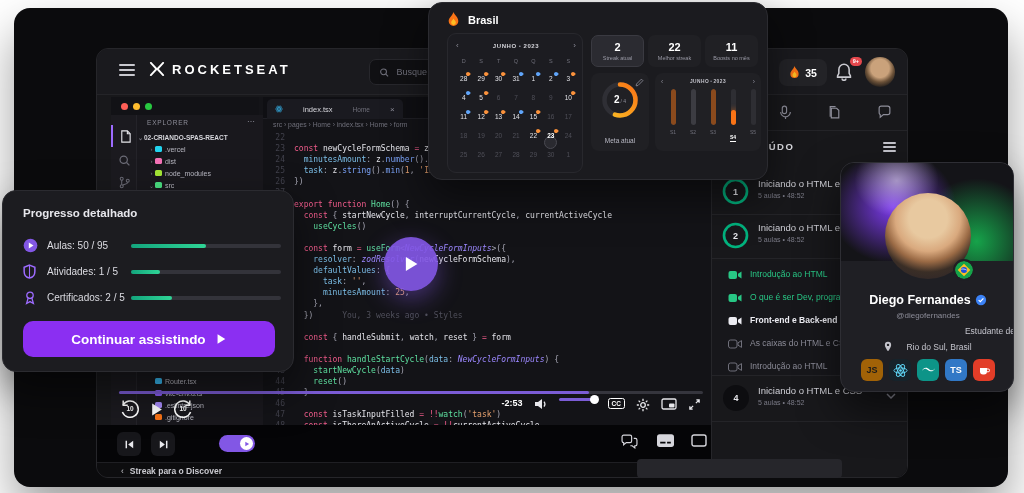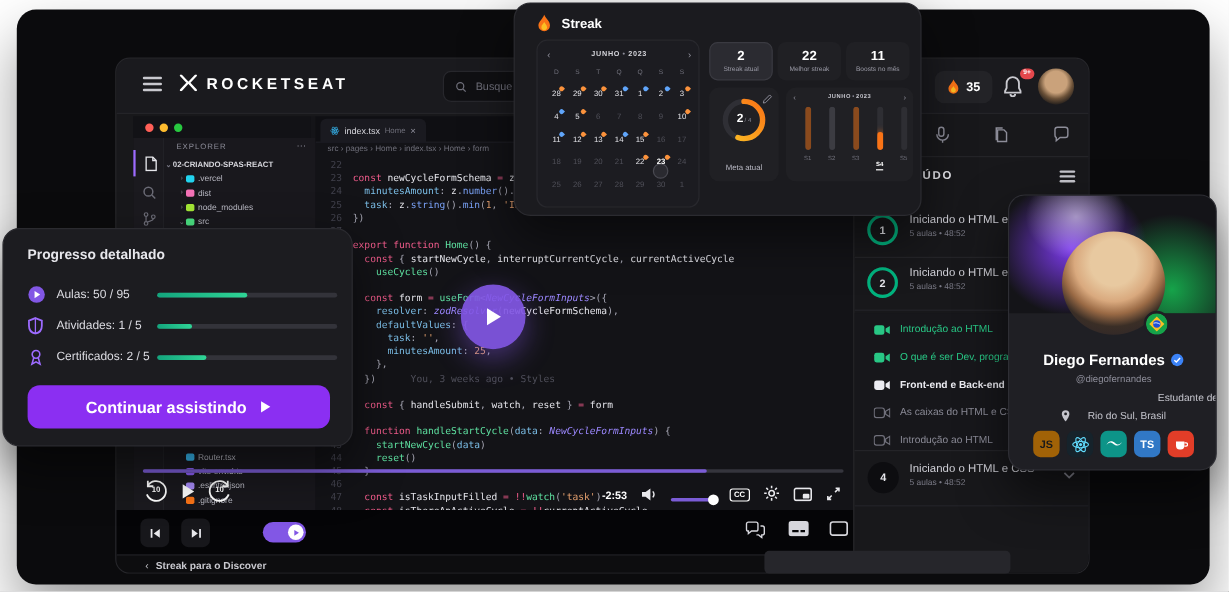--- a/index.html
+++ b/index.html
@@ -46,40 +46,40 @@
 .exp-head{position:absolute;left:10px;top:4px;font-size:6.5px;letter-spacing:.8px;color:#8d8d99}
 .exp-dots{position:absolute;right:8px;top:2px;color:#8d8d99;font-size:8px}
 .tree{position:absolute;left:0;width:126px}
 .titem{display:flex;align-items:center;height:12px;font-size:7px;color:#b8b8c2;white-space:nowrap}
 .titem .chev{width:7px;color:#7a7a86;font-size:6px;text-align:center;flex:none}
 .titem .fsq{width:7px;height:6px;border-radius:1.5px;margin-right:3px;flex:none}
 .titem.root{font-weight:700;color:#d6d6dc;font-size:6.5px}
 .editor{position:absolute;left:152px;top:0;width:448px;height:328px;background:#131317}
 .tabbar{position:absolute;left:0;top:0;width:448px;height:22px;background:#0f0f13;border-bottom:1px solid #1f1f25}
 .tab{position:absolute;left:4px;top:2px;height:20px;background:#1a1a20;border-radius:5px 5px 0 0;display:flex;
-  align-items:center;padding:0 8px;gap:4px;font-size:7.5px;color:#d6d6dc}
+  align-items:center;padding:0 8px;gap:20px;font-size:7.5px;color:#d6d6dc}
 .tab .hint{color:#6f6f7a;font-size:6.5px}
 .tab .x{color:#8d8d99;font-size:8px}
 .crumb{position:absolute;left:10px;top:24px;font-size:6.8px;color:#6f6f7a;white-space:nowrap}
 .code{position:absolute;left:0;top:35px;width:448px;font-family:"DejaVu Sans Mono",monospace;font-size:8px;line-height:11.1px;white-space:pre}
 .cl{display:flex;height:11.1px}
 .ln{width:22px;text-align:right;margin-right:9px;color:#41414c;flex:none}
 .tk-kw{color:#ef5b8a}.tk-op{color:#ef5b8a}.tk-id{color:#e4e4ea}.tk-pu{color:#a6a6b3}
 .tk-pr{color:#7cbfe8}.tk-me{color:#7aa2f7}.tk-fn{color:#5ee0a0}.tk-ty{color:#9c88ff;font-style:italic}
 .tk-st{color:#e5a06e}.tk-nu{color:#e5a06e}.tk-cm{color:#4f4f5a}
 
 
 .seek{position:absolute;left:8px;top:294px;width:584px;height:3px;border-radius:2px;background:#35353d}
 .seek .fill{position:absolute;left:0;top:0;height:3px;width:470px;border-radius:2px;background:#7b5cd6}
 .bigplay{position:absolute;left:273px;top:140px;width:54px;height:54px;border-radius:50%;background:rgba(130,87,229,.92);
   box-shadow:0 8px 24px rgba(130,87,229,.45);display:flex;align-items:center;justify-content:center}
 .skipbar{position:absolute;left:8px;top:299px;height:26px;display:flex;align-items:center;gap:9px;color:#fff}
 .skip{position:relative;width:22px;height:22px}
 .skip b{position:absolute;left:0;top:7px;width:22px;text-align:center;font-size:6.5px;color:#fff}
-.ctrls{position:absolute;right:10px;top:301px;height:20px;display:flex;align-items:flex-end;gap:11px;color:#e8e8ec}
+.ctrls{position:absolute;right:10px;top:301px;height:20px;display:flex;align-items:flex-start;gap:11px;color:#e8e8ec}
 .ctrls .time{font-size:9px;font-weight:700;color:#fff}
 .vslider{position:relative;width:38px;height:3px;border-radius:2px;background:#7b5cd6}
 .vslider .knob{position:absolute;right:-2px;top:-3px;width:9px;height:9px;border-radius:50%;background:#fff}
 .ccbox{border:1.2px solid #fff;border-radius:2.5px;font-size:6.5px;font-weight:700;padding:1px 3px;color:#fff}
 
 
 .player-bar{position:absolute;left:0;top:376px;width:614px;height:37px;background:#050507}
 .pbtn{position:absolute;top:7px;width:24px;height:24px;border-radius:6px;background:#17171b;display:flex;align-items:center;justify-content:center;color:#e8e8ec}
 .toggle{position:absolute;left:122px;top:10px;width:36px;height:17px;border-radius:9px;background:#8257e5}
 .toggle .knob{position:absolute;right:2px;top:2px;width:13px;height:13px;border-radius:50%;background:#fff;display:flex;align-items:center;justify-content:center}
@@ -191,21 +191,21 @@
   background:radial-gradient(70px 60px at 32% 18%,rgba(255,255,255,.5),transparent 60%),
              radial-gradient(90px 80px at 30% 45%,#7c3aed,transparent 70%),
              radial-gradient(90px 90px at 78% 80%,#16a34a,transparent 70%),#141418}
 .pf-avatar{position:absolute;left:44px;top:30px;width:86px;height:86px;border-radius:50%;
   background:radial-gradient(circle at 50% 30%,#e8c9a0 0 26%,#d9a97e 44%,#9a6a45 58%,#3a2e26 72%,#26202a 100%)}
 .pf-flag{position:absolute;left:112px;top:96px;width:22px;height:22px;border-radius:50%;border:2px solid #1f1f24;overflow:hidden}
 .pf-name{position:absolute;left:0;top:130px;width:174px;display:flex;align-items:center;justify-content:center;gap:4px}
 .pf-name b{font-size:12.5px;color:#fff}
 .pf-handle{position:absolute;left:0;top:148px;width:174px;text-align:center;font-size:8px;color:#8d8d99}
 .pf-role{position:absolute;left:0;top:163px;width:174px;text-align:right;font-size:8.5px;color:#c4c4cc}
-.pf-loc{position:absolute;left:0;top:178px;width:174px;display:flex;justify-content:center;gap:14px;
+.pf-loc{position:absolute;left:0;top:178px;width:174px;display:flex;align-items:center;justify-content:center;gap:14px;
   font-size:8.5px;color:#c4c4cc}
 .badges{position:absolute;left:0;top:196px;width:174px;display:flex;align-items:center;justify-content:center;gap:6px}
 .badge-sq{width:22px;height:22px;border-radius:6px;display:flex;align-items:center;justify-content:center;font-size:9px;font-weight:700}
 
 
 .feedback-pill{left:637px;top:459px;width:205px;height:19px;border-radius:4px;background:#26262b}
 .feedback-text{left:540px;top:477px;width:290px;text-align:center;font-size:8.5px;color:#ececf0}
 </style>
 </head>
 <body>
@@ -542,21 +542,21 @@
         </div>
     </div>
   </div>
 
   <div class="abs boosts">
     <div class="boosts-title">
       <svg width="13" height="15" viewBox="0 0 12 14">
           <path d="M6 0C7 3.2 10.5 4.6 10.5 8.6a4.5 4.5 0 0 1-9 0C1.5 5.4 5 3.6 6 0Z" fill="#f97316"></path>
           <path d="M6 6c.7 1.6 2.2 2.3 2.2 3.9a2.2 2.2 0 1 1-4.4 0C3.8 8.2 5.4 7.6 6 6Z" fill="#fbbf24"></path>
         </svg>
-      <span>Streak</span>
+      <span>Brasil</span>
     </div>
 
     <div class="cal-card">
       <div class="cal-head">
         <span class="cal-nav">‹</span>
         <span class="cal-label"><span>JUNHO</span><em>•</em><span>2023</span></span>
         <span class="cal-nav">›</span>
       </div>
       <div class="cal-wds" id="cal-weekdays">
           <span class="cal-wd">D</span>

